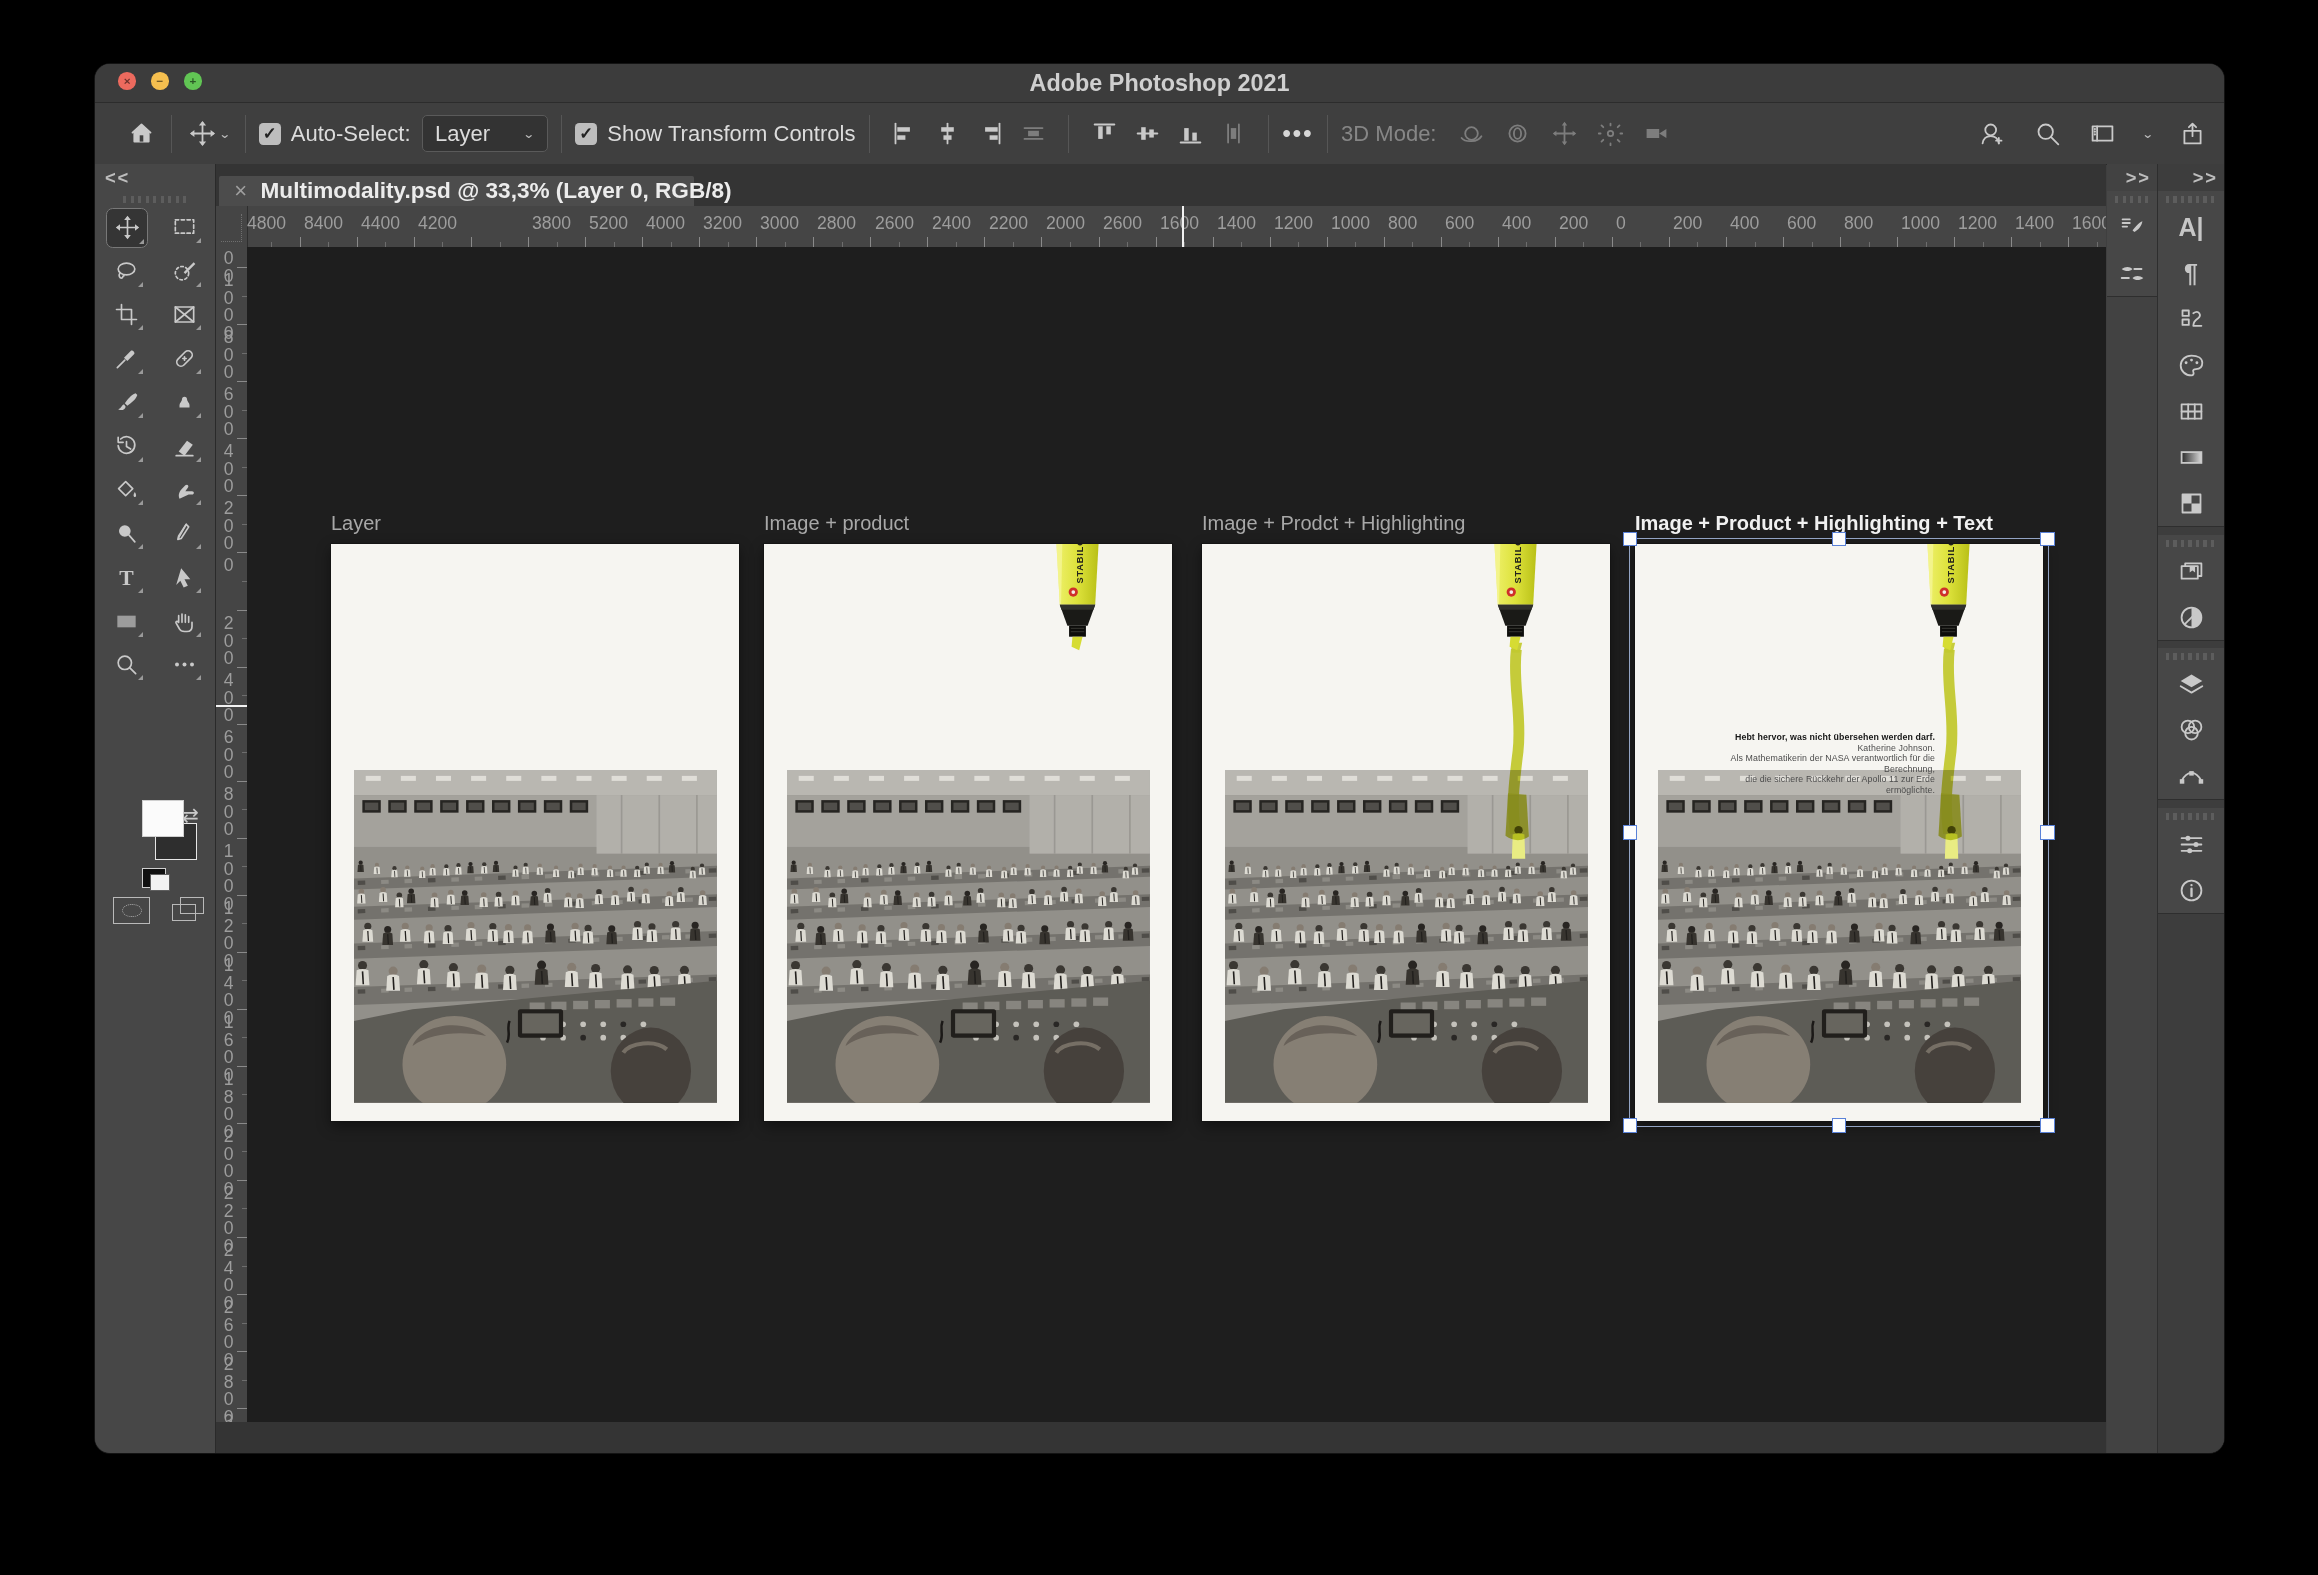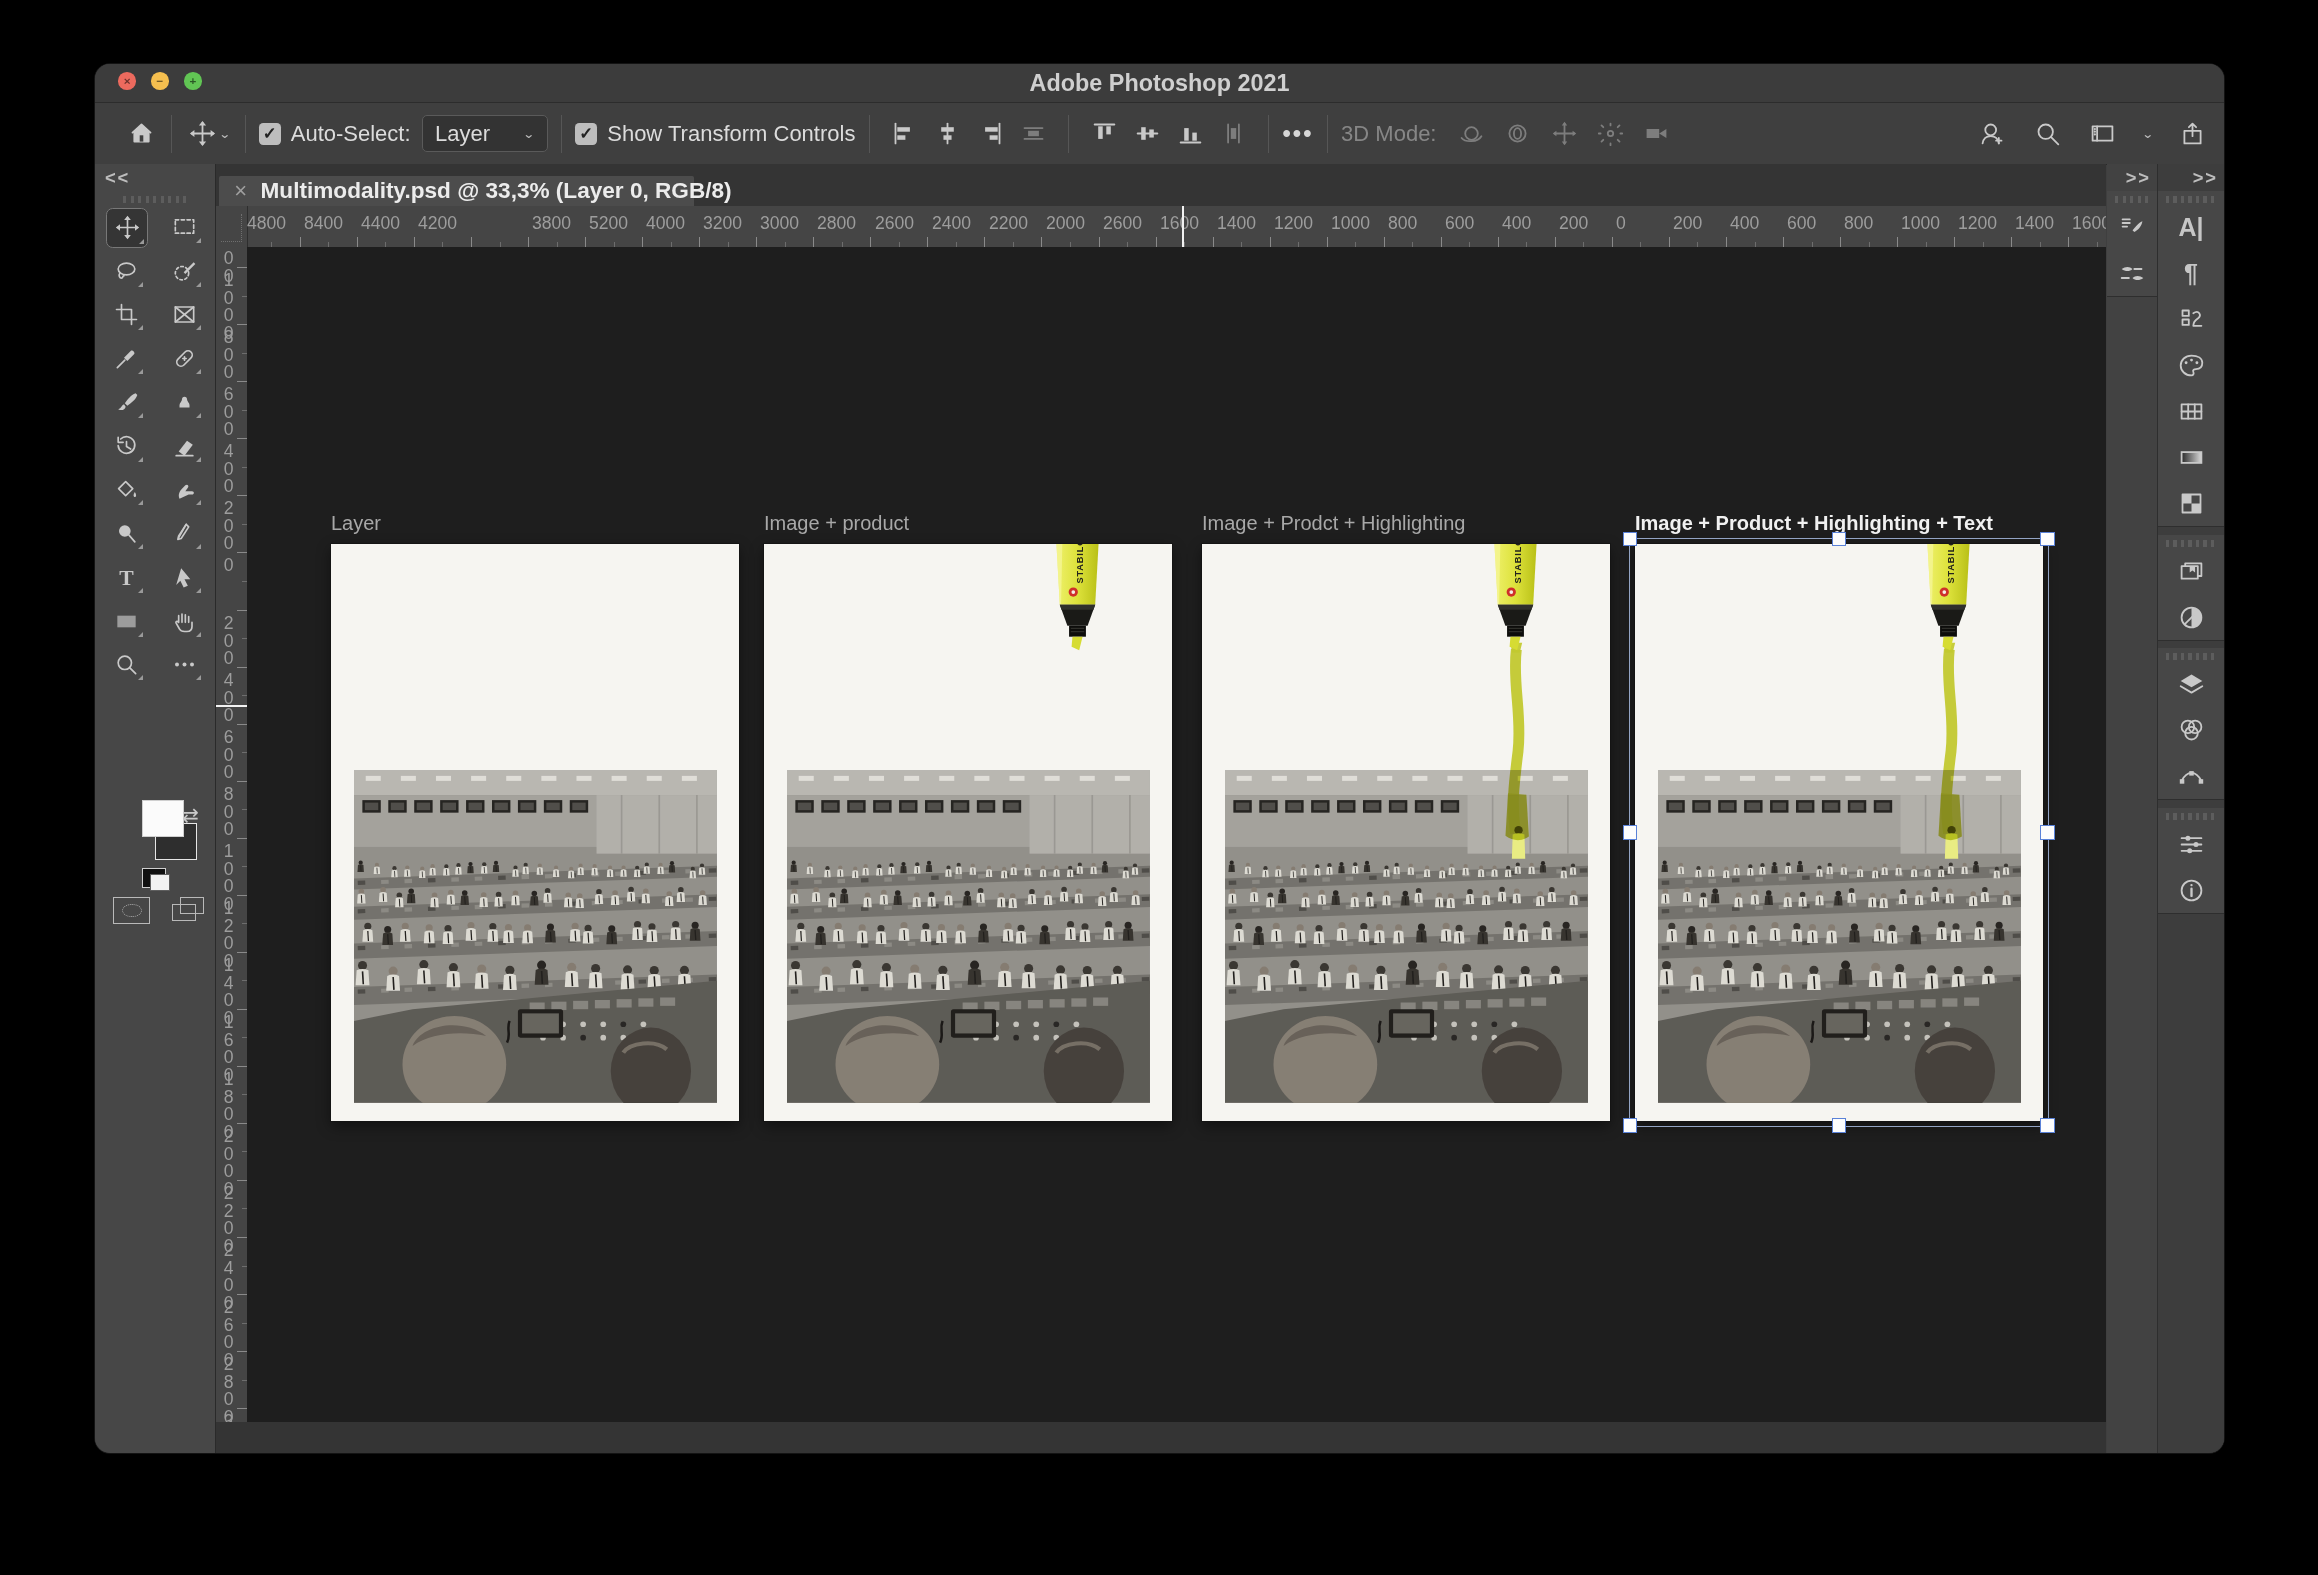--- a/index.html
+++ b/index.html
@@ -2811,20 +2811,21 @@
     <polygon points="10,0 17,0 15.5,72 14,72" fill="#f6f79c" opacity=".7"></polygon>
     <text transform="translate(41 47) rotate(-90)" font-size="11" font-weight="bold" fill="#23231d" font-family="Liberation Sans,sans-serif" letter-spacing="1">STABILO</text>
     <circle cx="30" cy="57" r="5.5" fill="#cf2f2a"></circle>
                 <circle cx="30" cy="57" r="2.2" fill="#f3efe6"></circle>
     <polygon points="14,72 56,72 47,97 23,97" fill="#1a1a17"></polygon>
     <polygon points="14,72 56,72 54,78 16,78" fill="#30302b"></polygon>
     <rect x="25" y="97" width="20" height="13" fill="#0d0d0b"></rect>
     <path d="M27 100h16M27 104h16" stroke="#2e2e29" stroke-width="1.5"></path>
     <polygon points="29,110 41,110 37,126 28,122" fill="#d6dc33"></polygon>
   </svg></div>
+            <div class="adtext"><b>Hebt hervor, was nicht übersehen werden darf.</b> Katherine Johnson.<br>Als Mathematikerin der NASA verantwortlich für die Berechnung,<br>die die sichere Rückkehr der Apollo 11 zur Erde ermöglichte.</div>
             <div class="selframe">
               <div class="handle" style="left: calc(0% - 7.5px); top: calc(0% - 7.5px);"></div>
               <div class="handle" style="left: calc(50% - 7.5px); top: calc(0% - 7.5px);"></div>
               <div class="handle" style="left: calc(100% - 7.5px); top: calc(0% - 7.5px);"></div>
               <div class="handle" style="left: calc(0% - 7.5px); top: calc(50% - 7.5px);"></div>
               <div class="handle" style="left: calc(100% - 7.5px); top: calc(50% - 7.5px);"></div>
               <div class="handle" style="left: calc(0% - 7.5px); top: calc(100% - 7.5px);"></div>
               <div class="handle" style="left: calc(50% - 7.5px); top: calc(100% - 7.5px);"></div>
               <div class="handle" style="left: calc(100% - 7.5px); top: calc(100% - 7.5px);"></div>
             </div>

